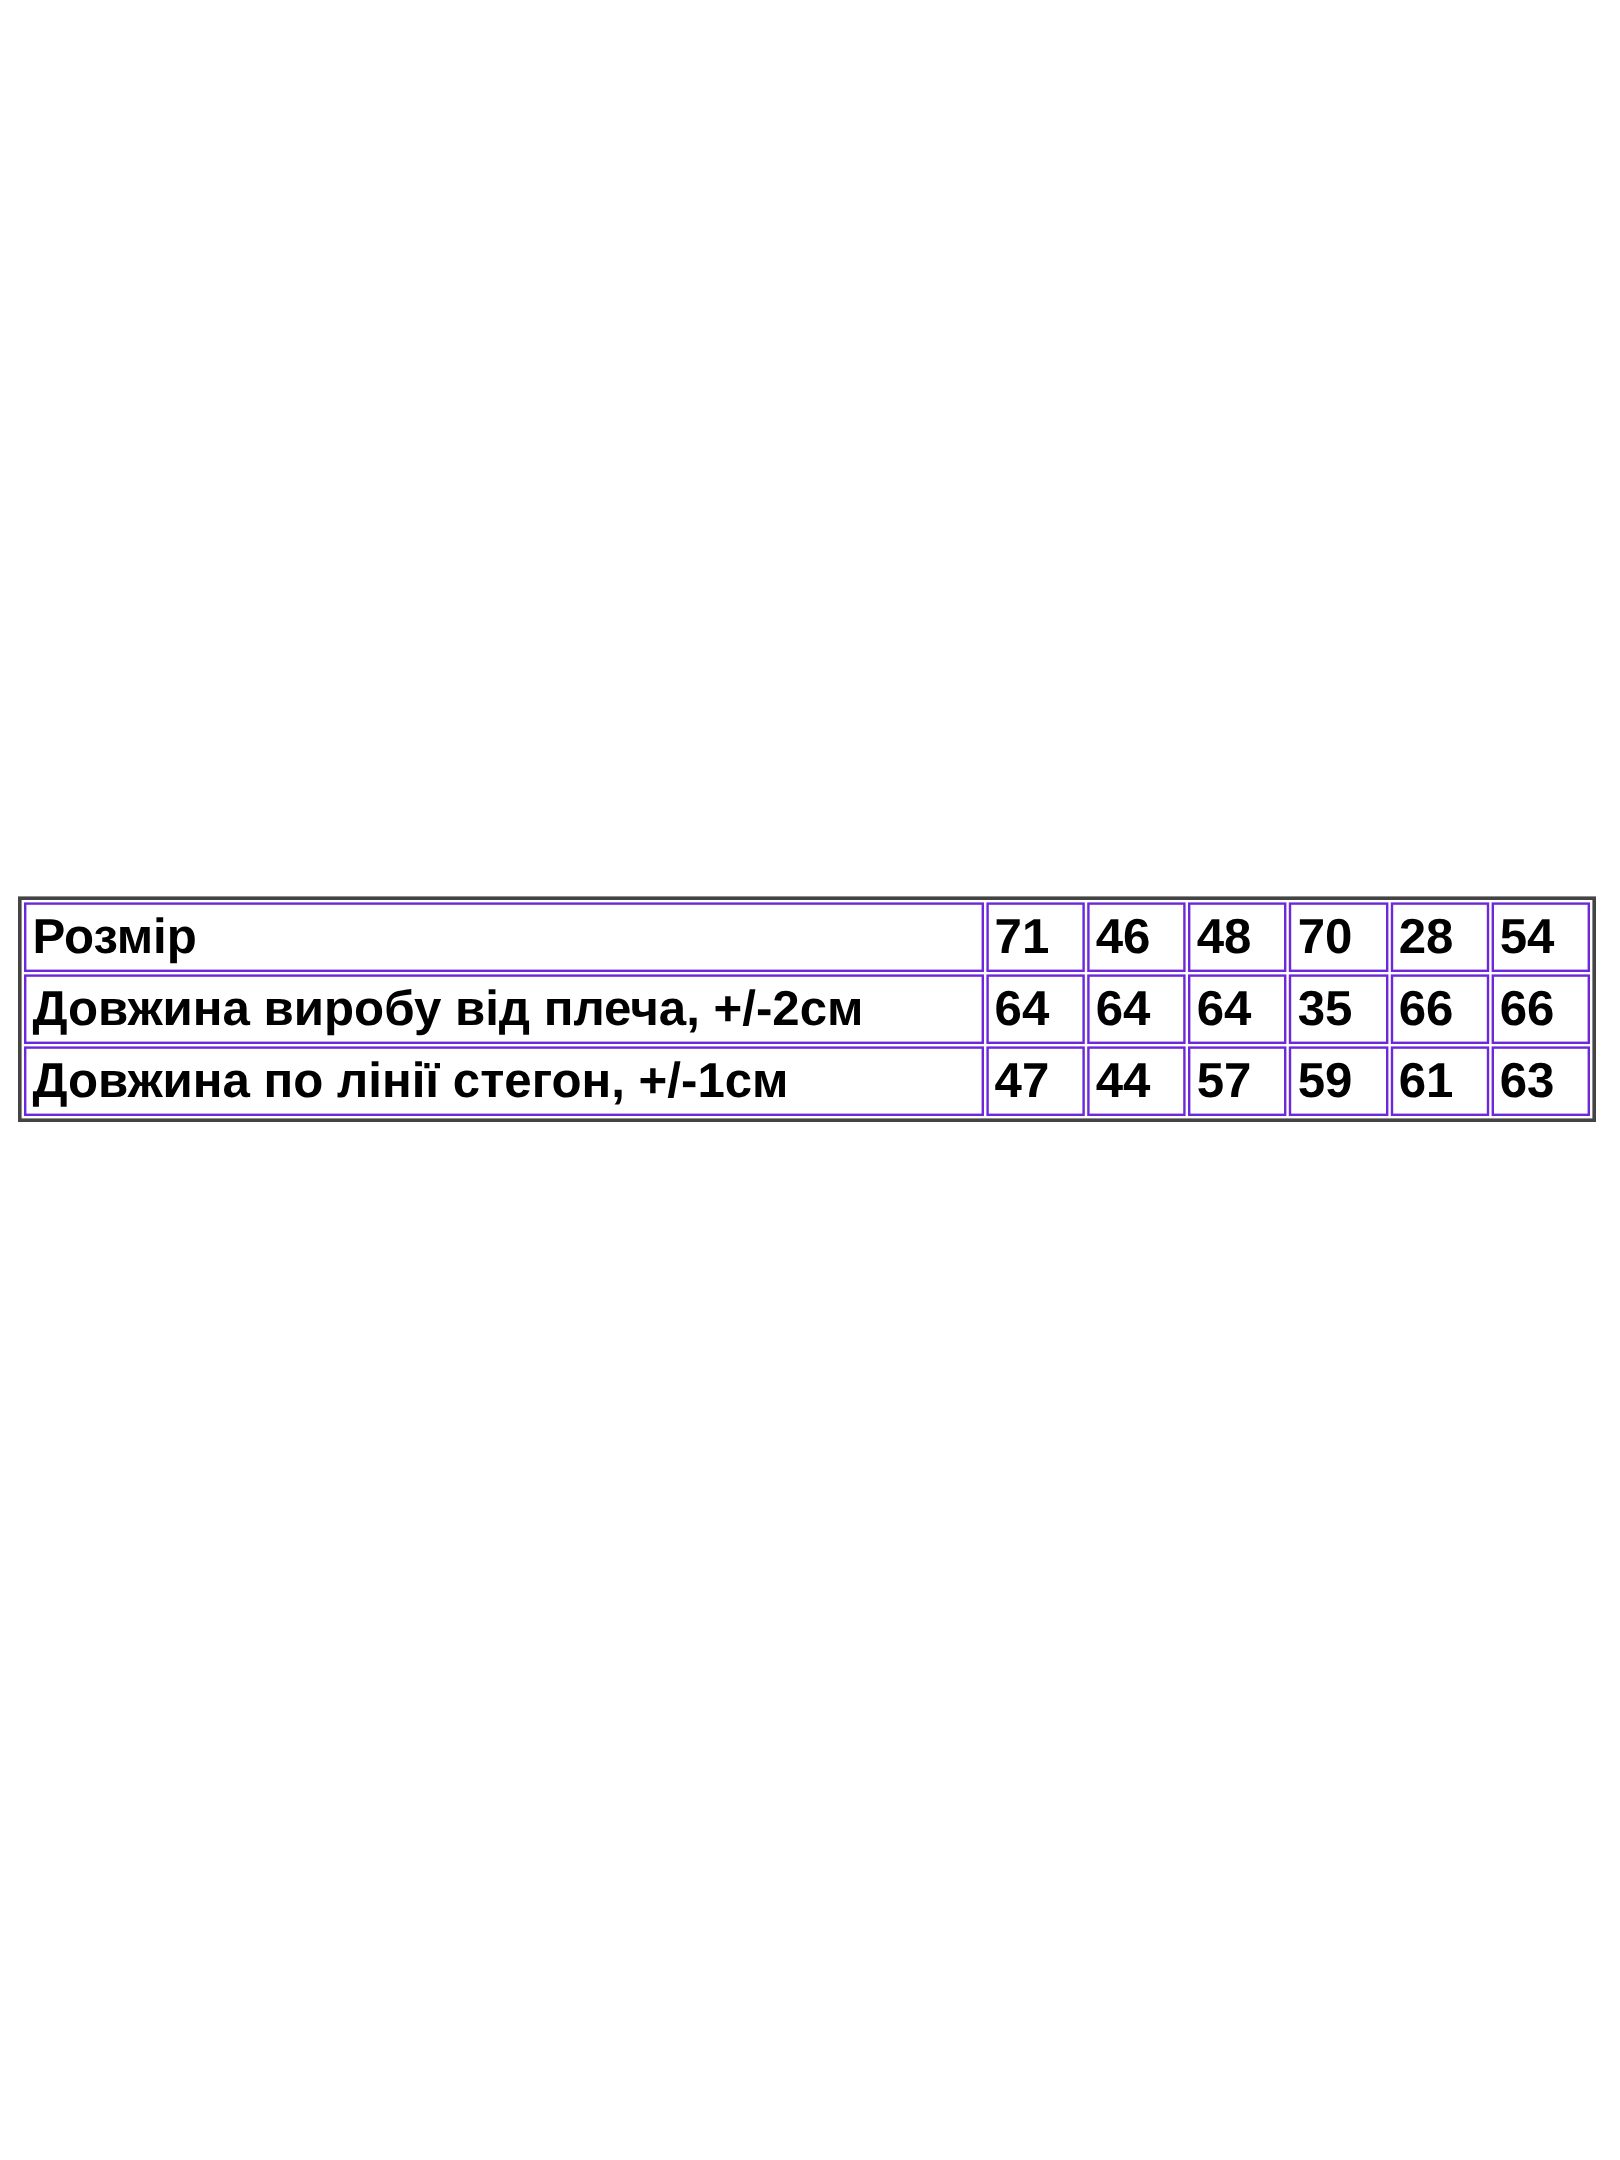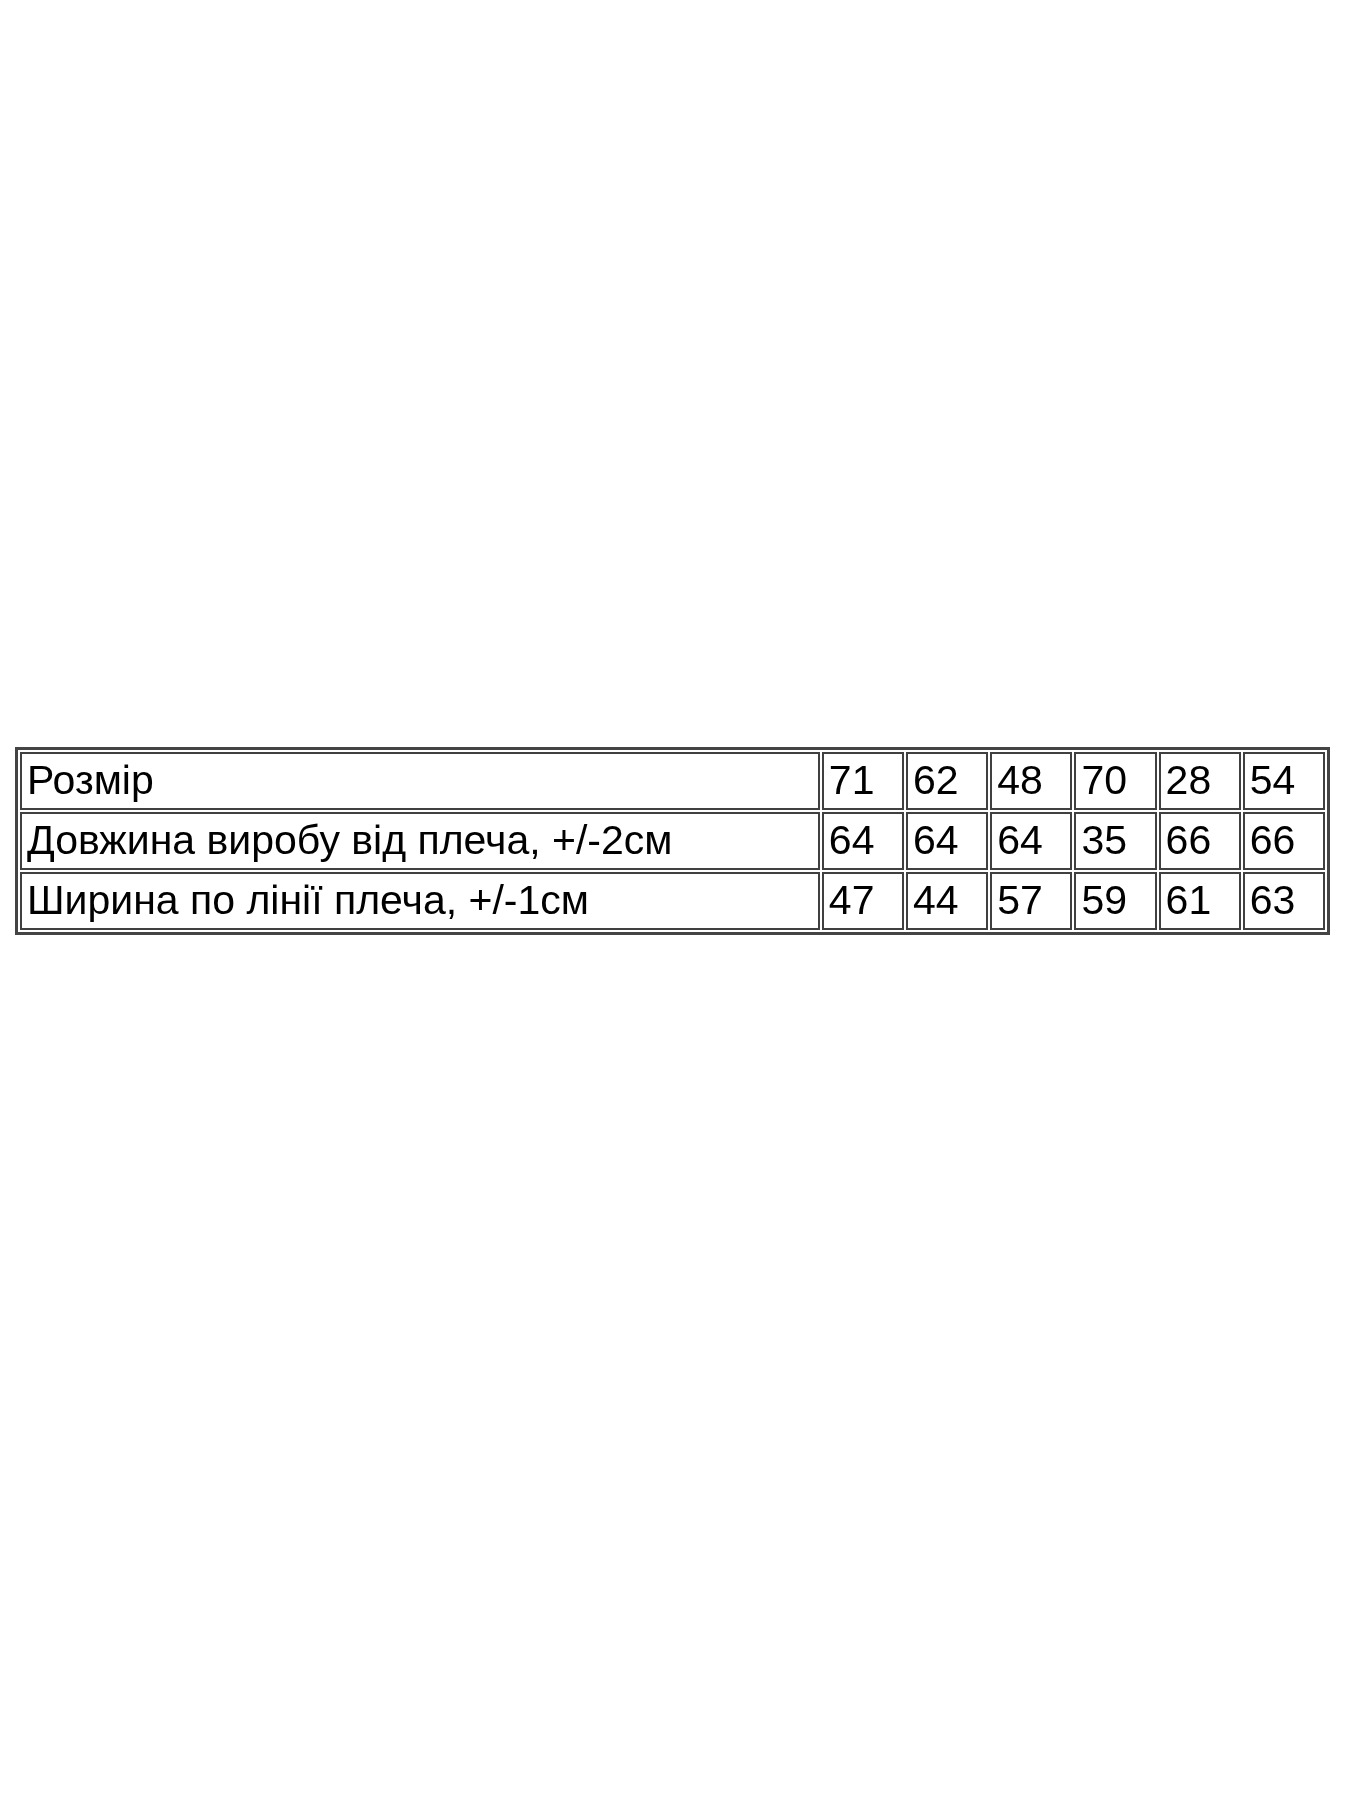--- a/index.html
+++ b/index.html
@@ -20,31 +20,32 @@
     top: 747px;
     width: 1315px;
     table-layout: fixed;
     border-collapse: separate;
     border-spacing: 2px;
     border: 3px solid #444444;
     background: #ffffff;
   }
   .size-table td {
     box-sizing: border-box;
-    border: 2px solid #404040;
+    border: 2px solid #6d28d9;
     height: 58px;
     padding: 0 2px 0 5px;
     vertical-align: middle;
     text-align: left;
     font-size: 41px;
     line-height: 1.1;
     white-space: nowrap;
     overflow: hidden;
     background: #ffffff;
     color: #000000;
+    font-weight: bold;
   }
   col.label-col { width: 798px; }
   col.value-col { width: 82px; }
 </style>
 </head>
 <body>
 
 <table class="size-table">
   <colgroup>
     <col class="label-col">
@@ -52,37 +53,37 @@
       <col class="value-col">
       <col class="value-col">
     <col class="value-col">
       <col class="value-col">
       <col class="value-col">
   </colgroup>
   <tbody>
     <tr>
       <td>Розмір</td>
       <td>71</td>
-      <td>62</td>
+      <td>46</td>
       <td>48</td>
       <td>70</td>
       <td>28</td>
       <td>54</td>
     </tr>
     <tr>
       <td>Довжина виробу від плеча, +/-2см</td>
       <td>64</td>
       <td>64</td>
       <td>64</td>
       <td>35</td>
       <td>66</td>
       <td>66</td>
     </tr>
     <tr>
-      <td>Ширина по лінії плеча, +/-1см</td>
+      <td>Довжина по лінії стегон, +/-1см</td>
       <td>47</td>
       <td>44</td>
       <td>57</td>
       <td>59</td>
       <td>61</td>
       <td>63</td>
     </tr>
   </tbody>
 </table>
 

